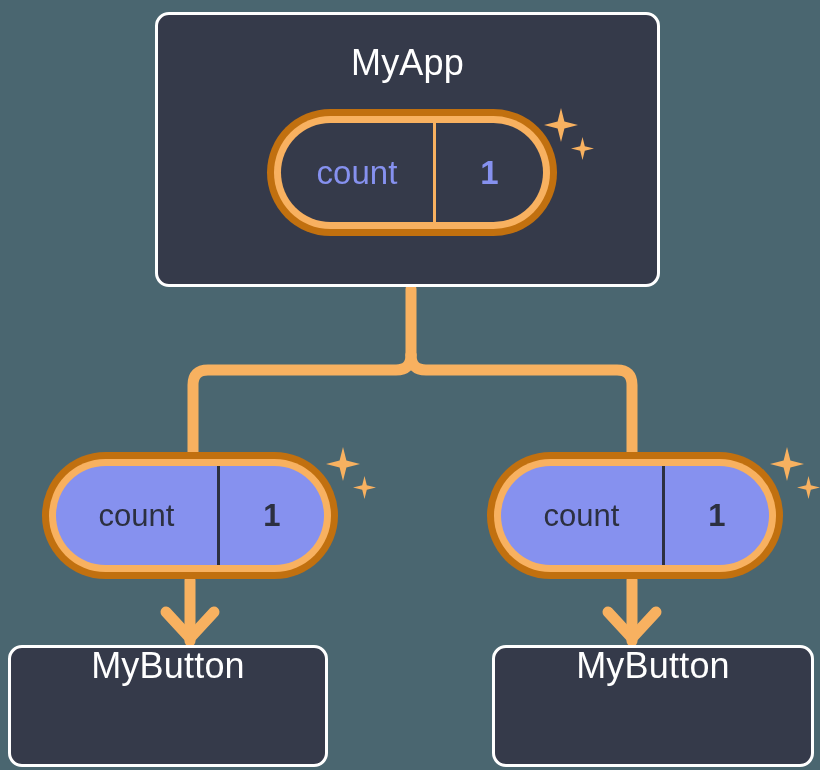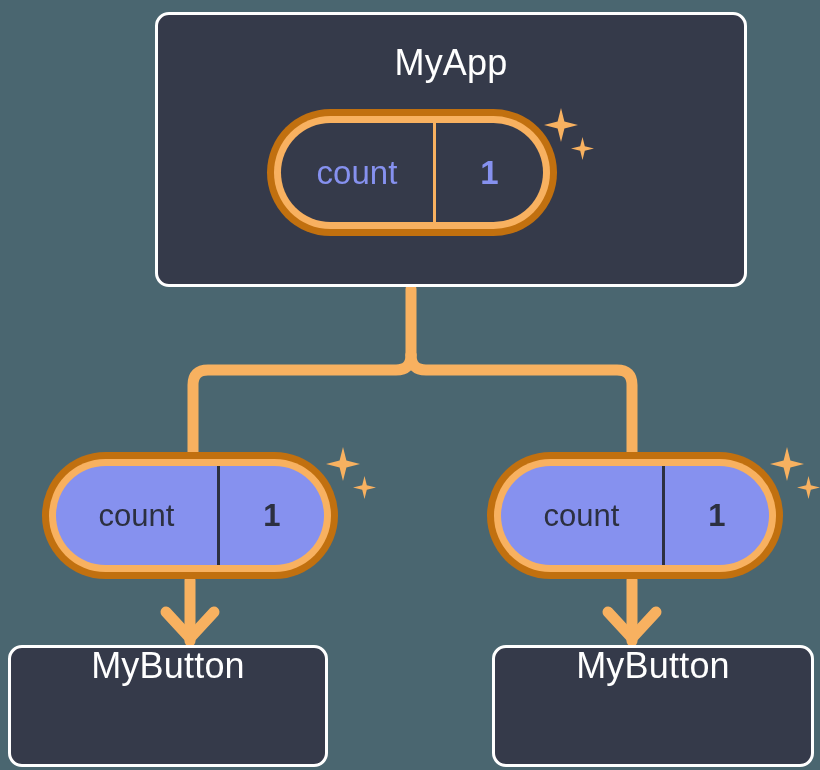--- a/index.html
+++ b/index.html
@@ -48,21 +48,21 @@
     color: #ffffff;
     font-size: 36px;
     font-weight: 400;
     letter-spacing: 0.2px;
     line-height: 1;
     white-space: nowrap;
   }
   #box-myapp {
     left: 155px;
     top: 12px;
-    width: 592px;
+    width: 505px;
     height: 275px;
   }
   #box-myapp .comp-title {
     margin-top: 30px;
   }
   #box-btn-left {
     left: 8px;
     top: 645px;
     width: 320px;
     height: 122px;

